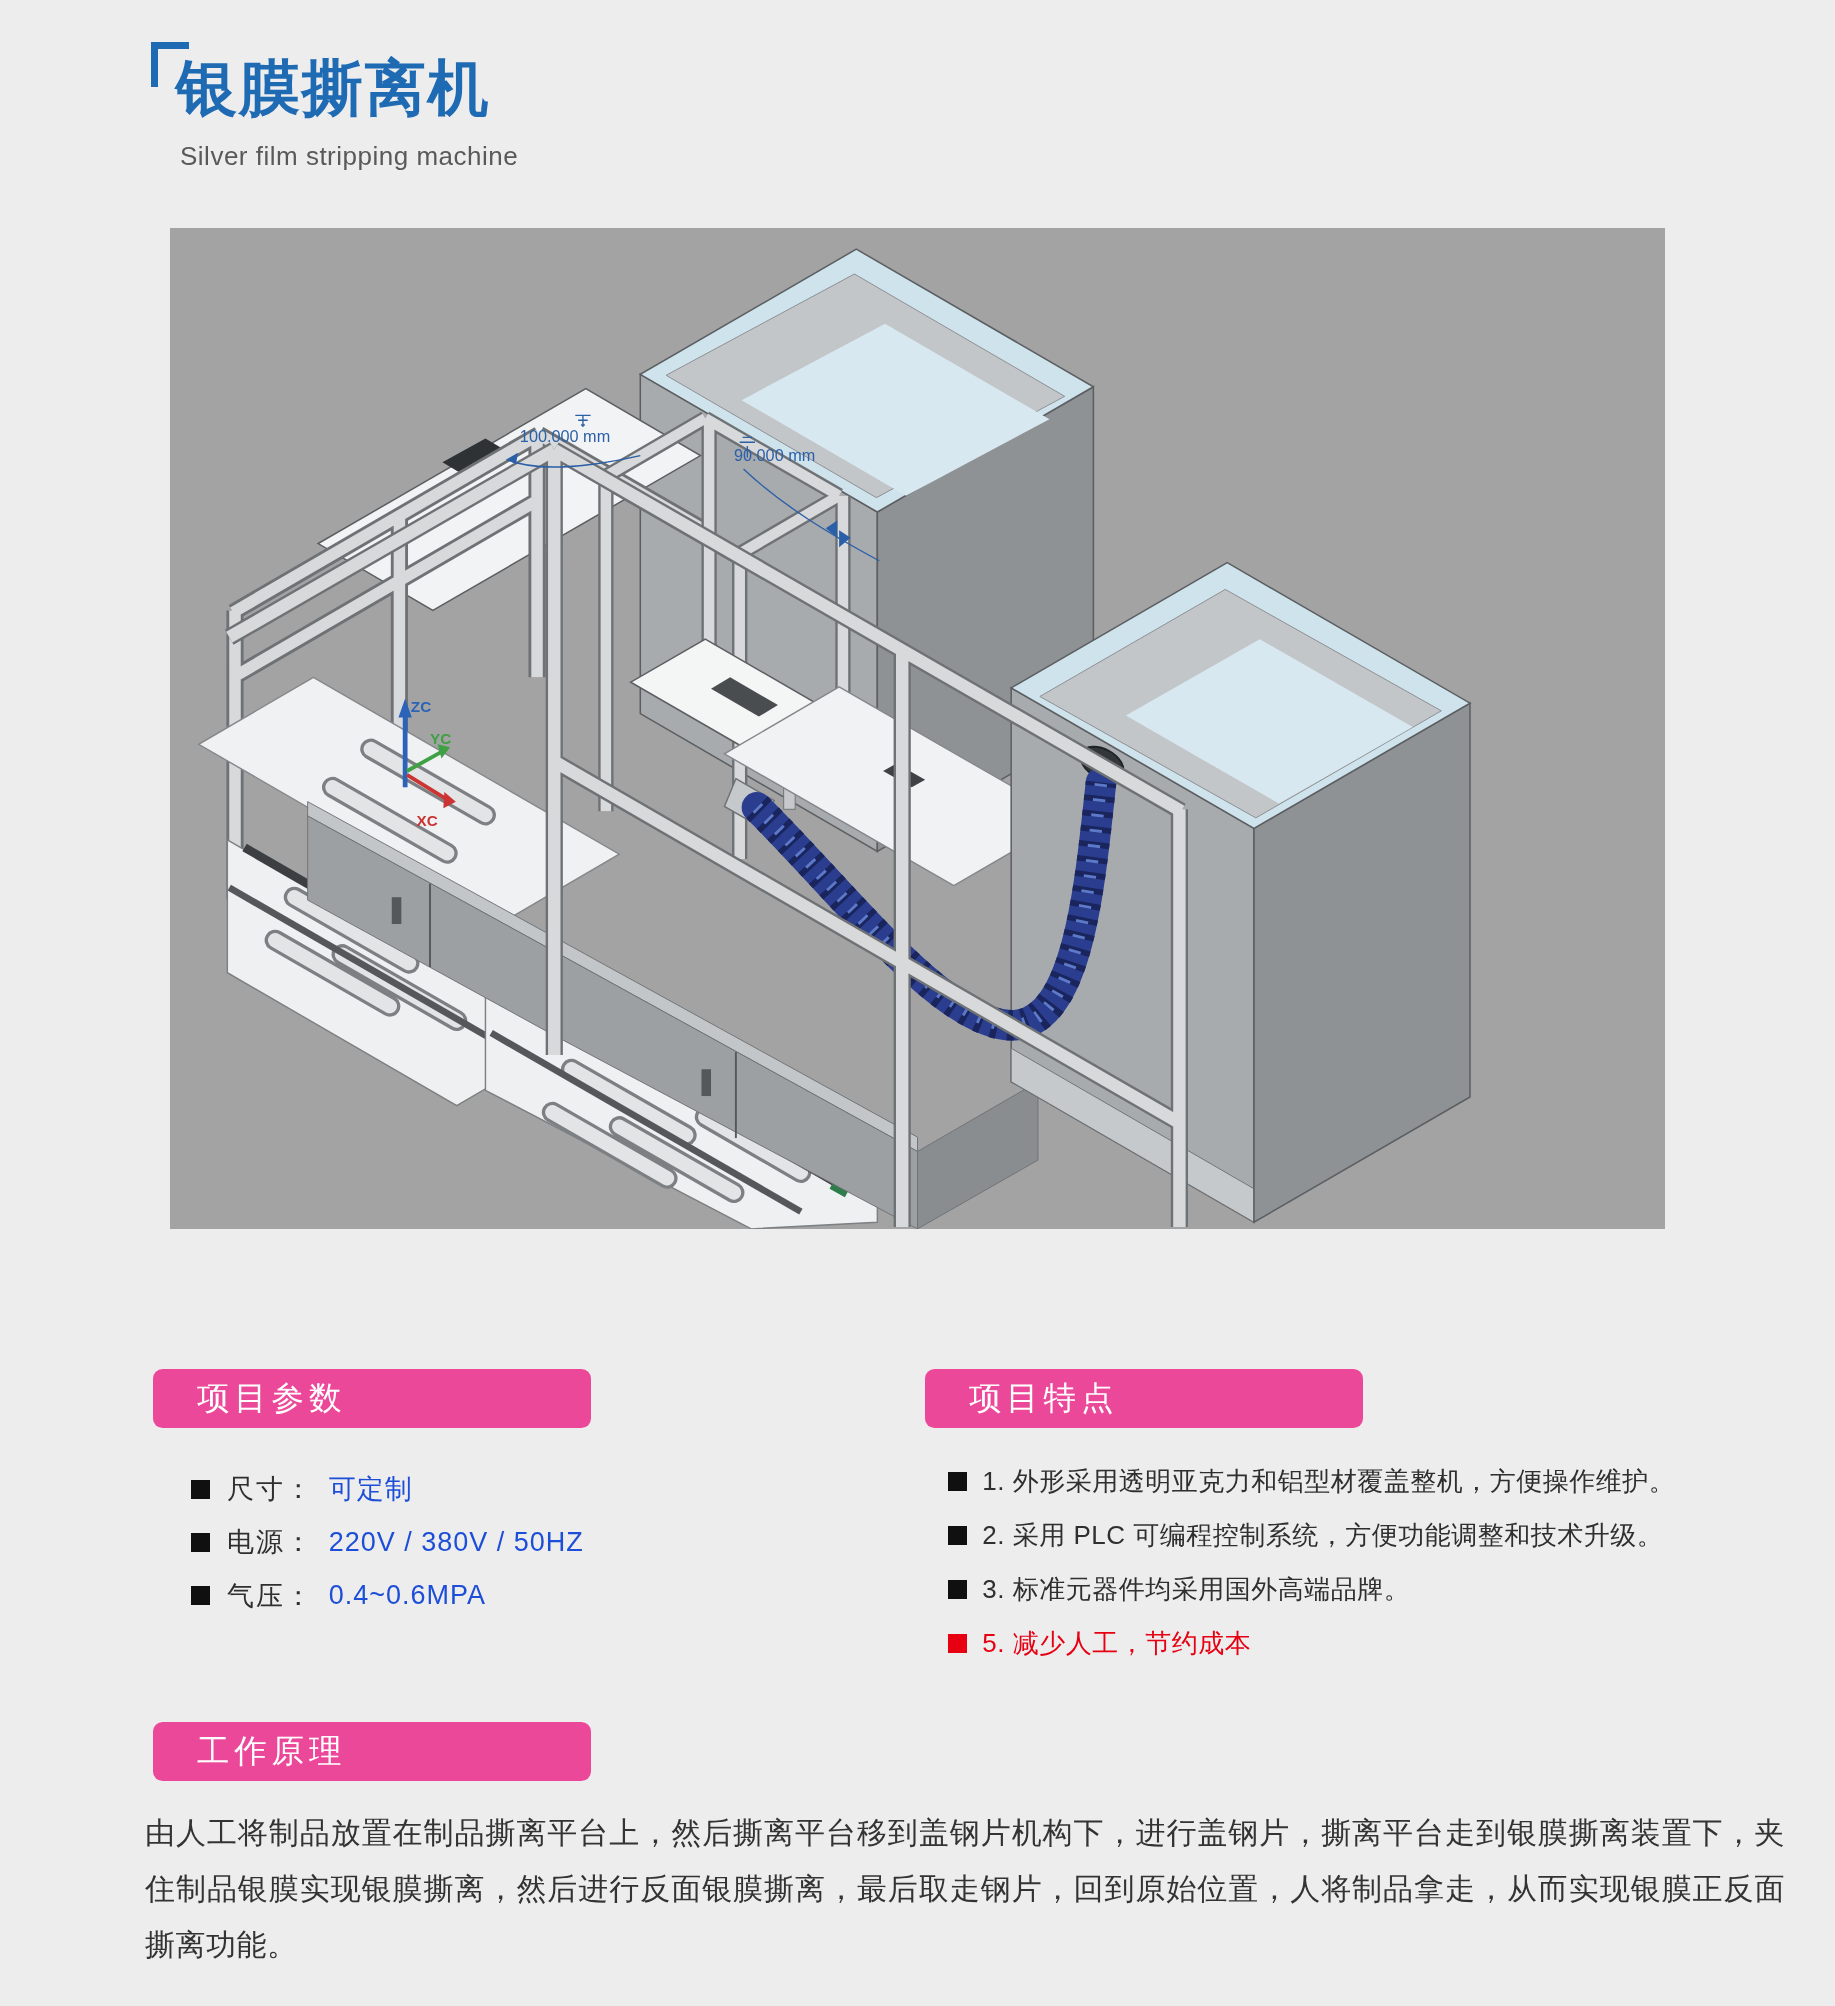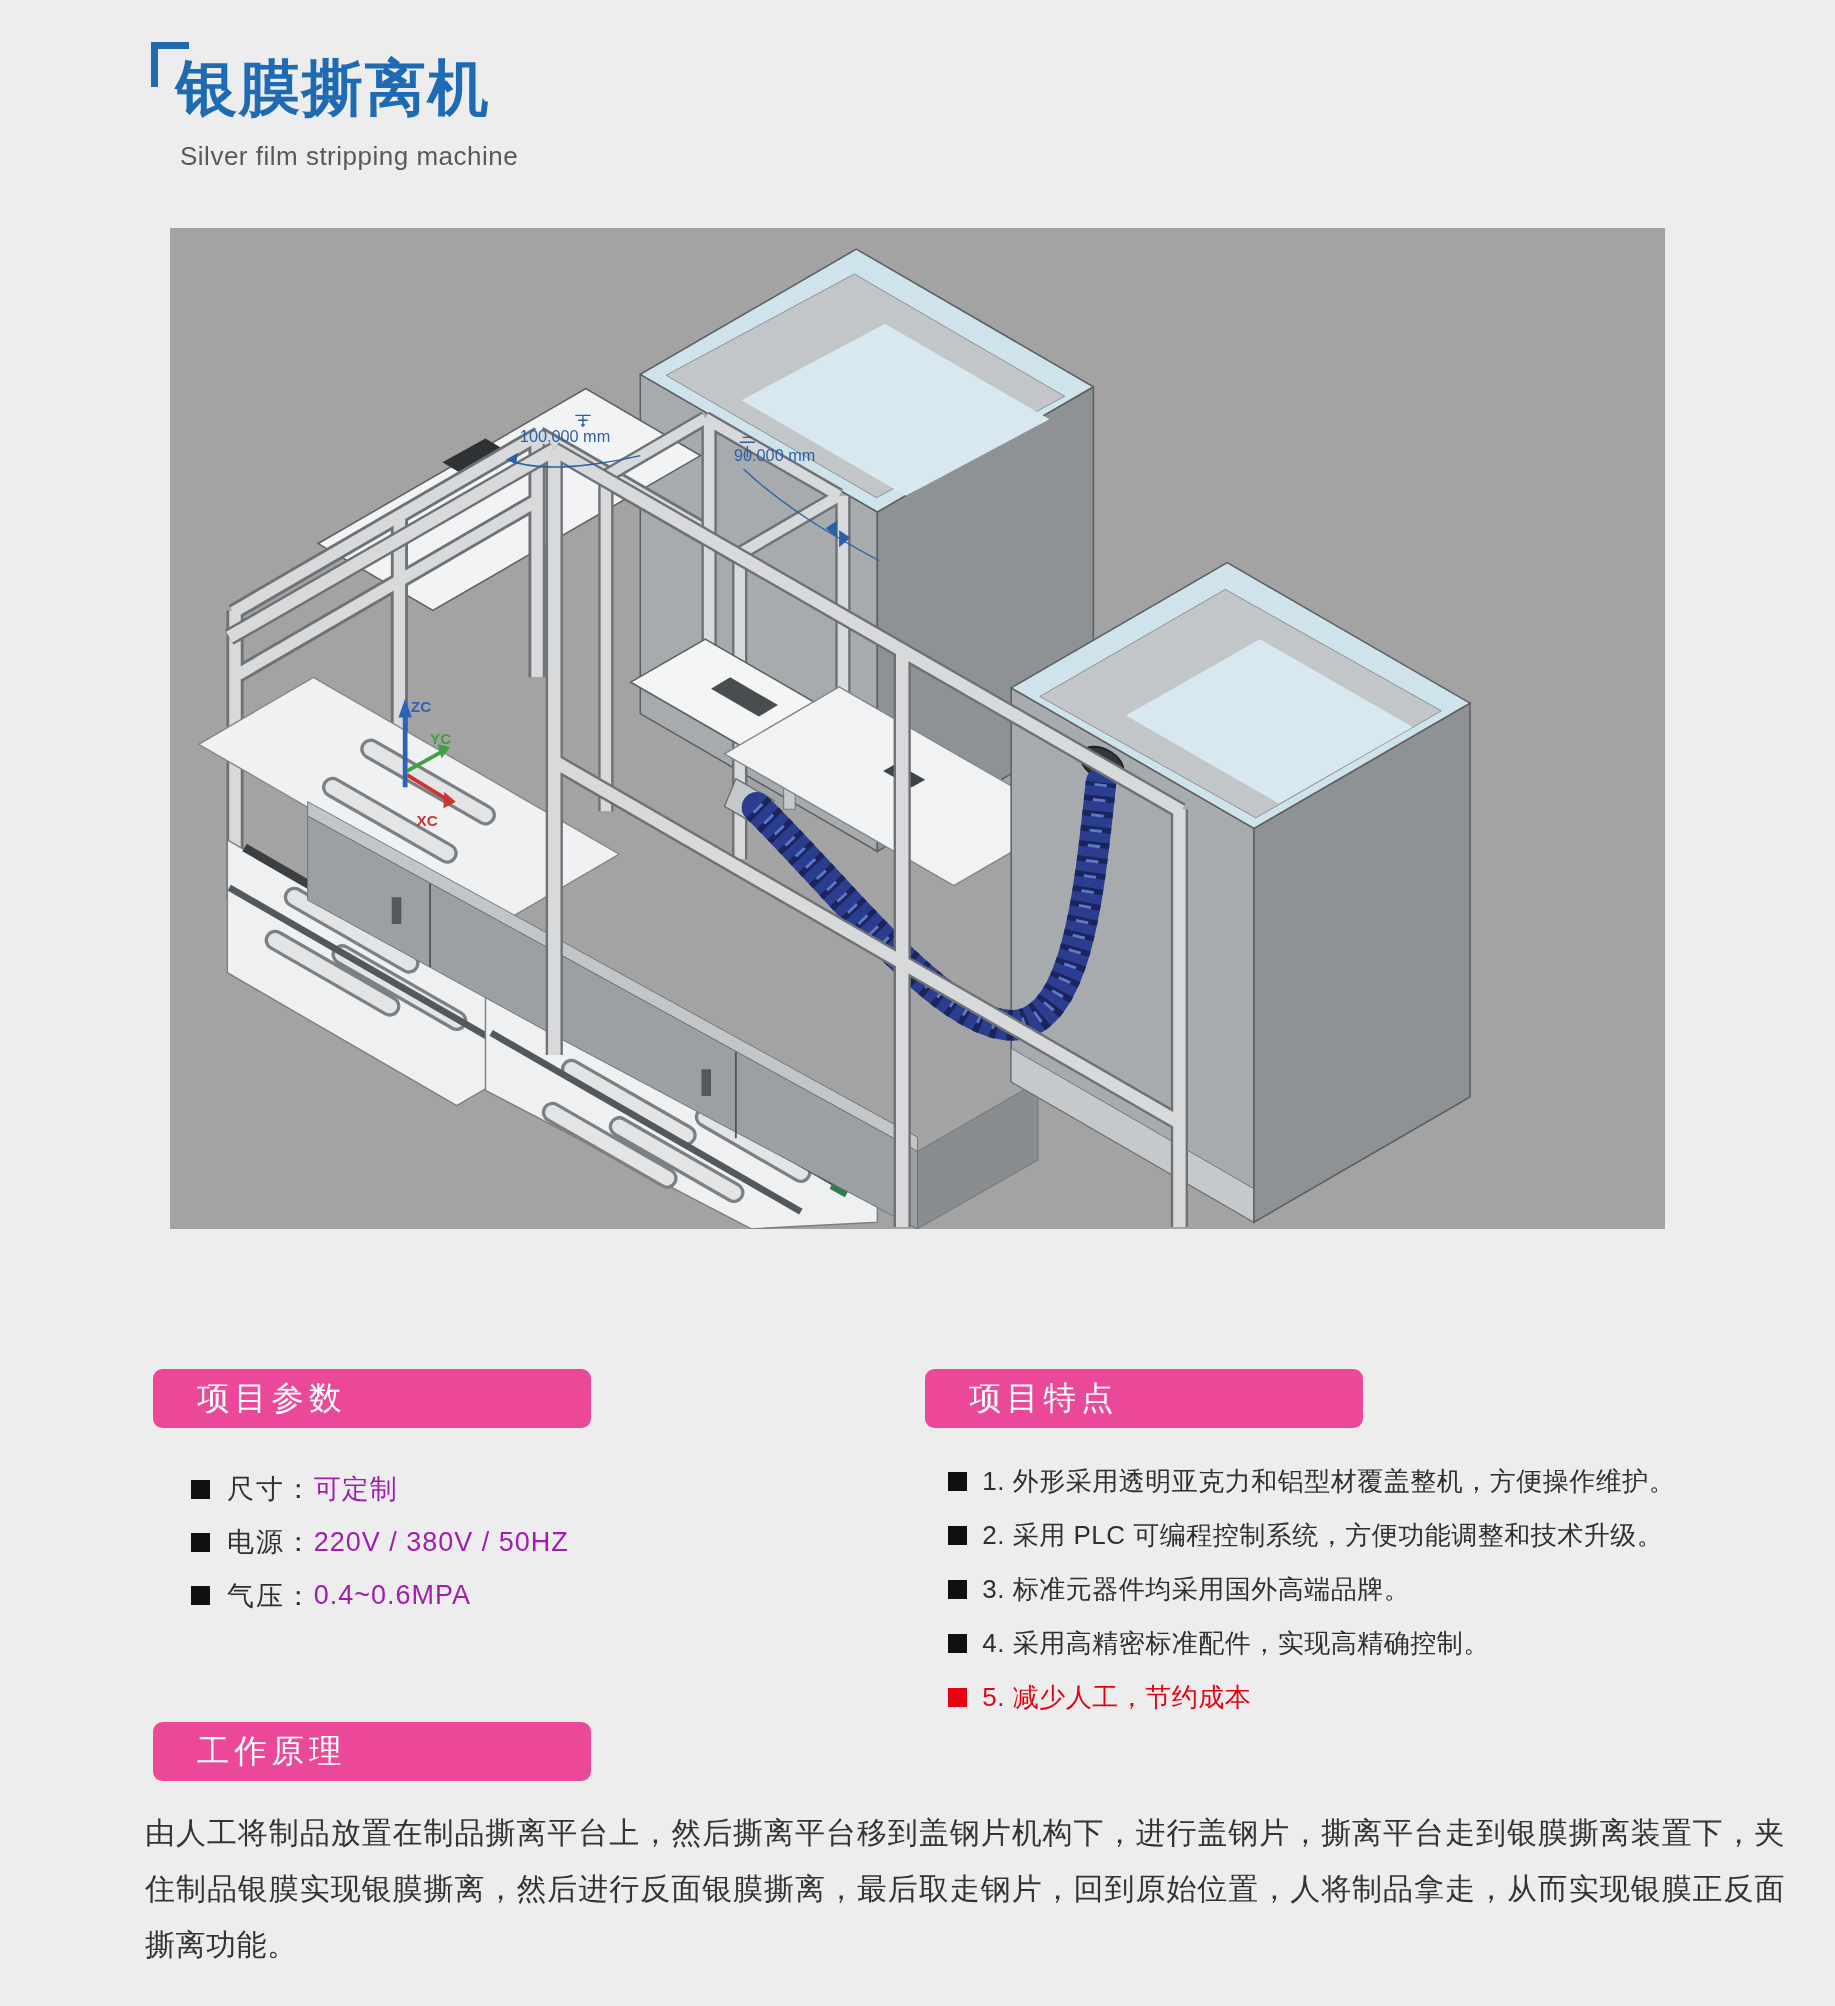--- a/index.html
+++ b/index.html
@@ -22,21 +22,21 @@
     color:#ffffff; font-size:32.5px; line-height:59px; padding-left:44px; letter-spacing:4.8px; }
   .bar-params    { left:153px; top:1369px; }
   .bar-features  { left:925px; top:1369px; }
   .bar-principle { left:153px; top:1722px; }
 
   
   .param-list { position:absolute; left:191px; top:1470px; }
   .param-row { display:flex; align-items:center; height:38px; margin-bottom:15.3px; white-space:nowrap; }
   .bullet { width:19px; height:19px; background:#101010; margin-right:17px; flex:0 0 auto; }
   .param-label { font-size:27px; color:#2f2f2f; letter-spacing:1.9px; }
-  .param-value { font-size:27px; color:#a21caf; margin-left:0; letter-spacing:1px; }
+  .param-value { font-size:27px; color:#1d4ed8; margin-left:15px; letter-spacing:1px; }
 
   
   .feature-list { position:absolute; left:942px; top:1464px; width:879px; }
   .feature-row { display:flex; align-items:center; height:35px; margin-bottom:19px; white-space:nowrap;padding-left:6px; }
   .feature-row .bullet { width:19px; height:19px; margin-right:15.3px; }
   .feature-text { font-size:26px; color:#2f2f2f; letter-spacing:0.5px; }
   .feature-row.highlight .bullet { background:#e60012; }
   .feature-row.highlight .feature-text { color:#e60012; }
 
   
@@ -200,24 +200,20 @@
       <span class="feature-text">1. 外形采用透明亚克力和铝型材覆盖整机，方便操作维护。</span>
     </div>
     <div class="feature-row">
       <span class="bullet"></span>
       <span class="feature-text">2. 采用 PLC 可编程控制系统，方便功能调整和技术升级。</span>
     </div>
     <div class="feature-row">
       <span class="bullet"></span>
       <span class="feature-text">3. 标准元器件均采用国外高端品牌。</span>
     </div>
-    <div class="feature-row">
-      <span class="bullet"></span>
-      <span class="feature-text">4. 采用高精密标准配件，实现高精确控制。</span>
-    </div>
     <div class="feature-row highlight">
       <span class="bullet"></span>
       <span class="feature-text">5. 减少人工，节约成本</span>
     </div>
   </div>
 
   <div class="section-bar bar-principle">工作原理</div>
   <div class="principle-text">由人工将制品放置在制品撕离平台上，然后撕离平台移到盖钢片机构下，进行盖钢片，撕离平台走到银膜撕离装置下，夹住制品银膜实现银膜撕离，然后进行反面银膜撕离，最后取走钢片，回到原始位置，人将制品拿走，从而实现银膜正反面撕离功能。</div>
 
 </div>

